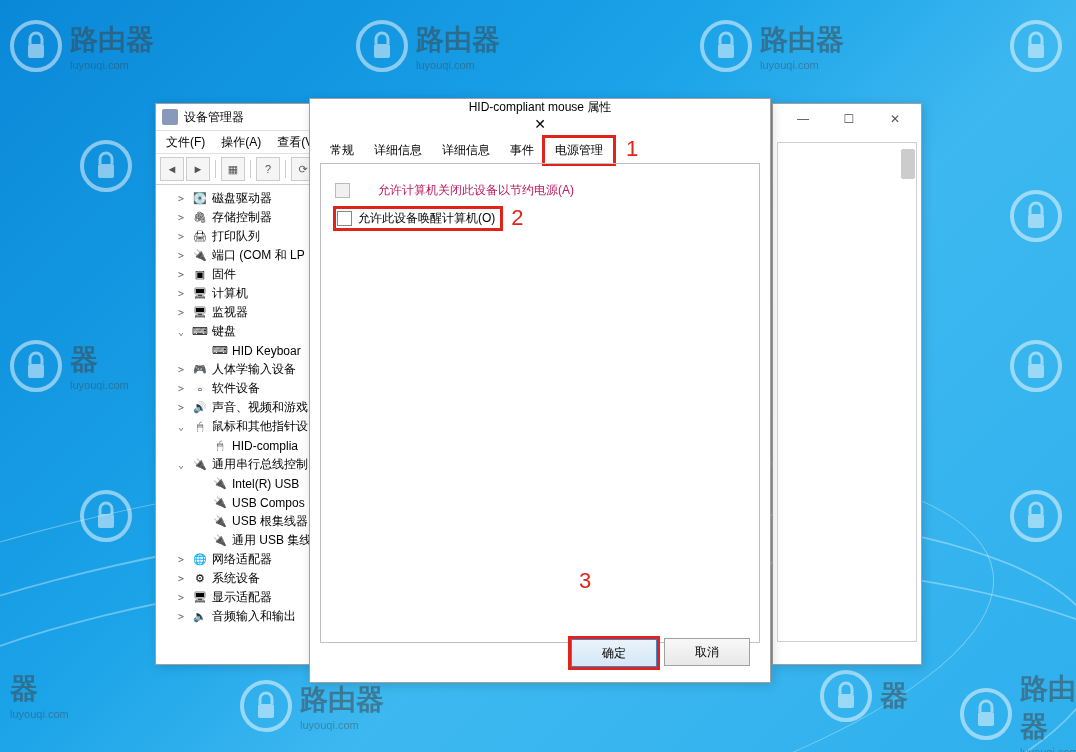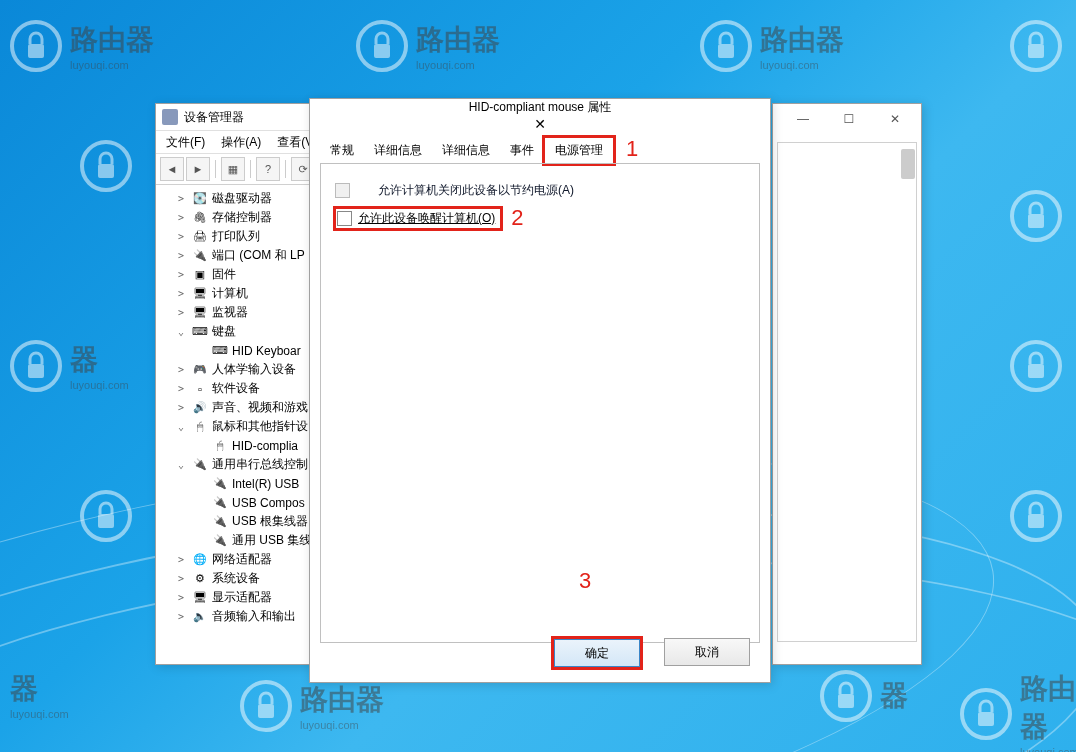--- a/index.html
+++ b/index.html
@@ -188,38 +188,38 @@
 .propdlg .device-row {
   display:flex; align-items:center; gap: 12px;
   margin-bottom: 40px;
 }
 .mouse-svg { width:42px; height:28px; }
 
 .propdlg .chk-row {
   display:flex; align-items:center; gap:6px;
   margin: 6px 0;
 }
-.propdlg .chk-row.disabled { color:#0f172a;gap:28px; }
+.propdlg .chk-row.disabled { color:#be185d;gap:28px; }
 .propdlg .chk-row .chkbox {
   width:13px; height:13px; border:1px solid #888; background:#fff;
 }
 .propdlg .chk-row.disabled .chkbox { border-color:#bbb; background:#f0f0f0; }
 
 .annot {
   position:absolute;
   color:#e2231a;
   font-size:22px;
   font-weight: normal;
   font-family: Arial, sans-serif;
 }
 
 .propdlg .btnrow {
   position:absolute;
   right: 20px; bottom: 14px;
-  display:flex; gap: 23px;
+  display:flex; gap: 6px;
 }
 .propdlg .btn {
   width: 84px; height: 26px;
   border:1px solid #a0a0a0;
   background: linear-gradient(#f8f8f8,#e8e8e8);
   display:flex; align-items:center; justify-content:center;
 }
 .propdlg .btn.default {
   border: 2px solid #3a86c8;
   background: linear-gradient(#eaf3fb,#d4e7f7);
@@ -520,21 +520,21 @@
     <div class="tab active highlight-red">电源管理</div>
     <span class="annot" style="position:static; margin-left:12px; align-self:center;">1</span>
   </div>
   <div class="tab-pane">
 
     <div class="chk-row disabled">
       <span class="chkbox"></span>
       <span>允许计算机关闭此设备以节约电源(A)</span>
     </div>
     <div style="display:flex; align-items:center; gap:10px;">
-      <div class="chk-row highlight-red" style="padding:2px 6px 2px 2px; margin:2px 0;text-decoration:underline;">
+      <div class="chk-row highlight-red" style="padding:2px 6px 2px 2px; margin:2px 0;">
         <span class="chkbox"></span>
         <span>允许此设备唤醒计算机(O)</span>
       </div>
       <span class="annot" style="position:static;">2</span>
     </div>
 
     <span class="annot" style="left:258px; bottom:48px;">3</span>
   </div>
 
   <div class="btnrow">

